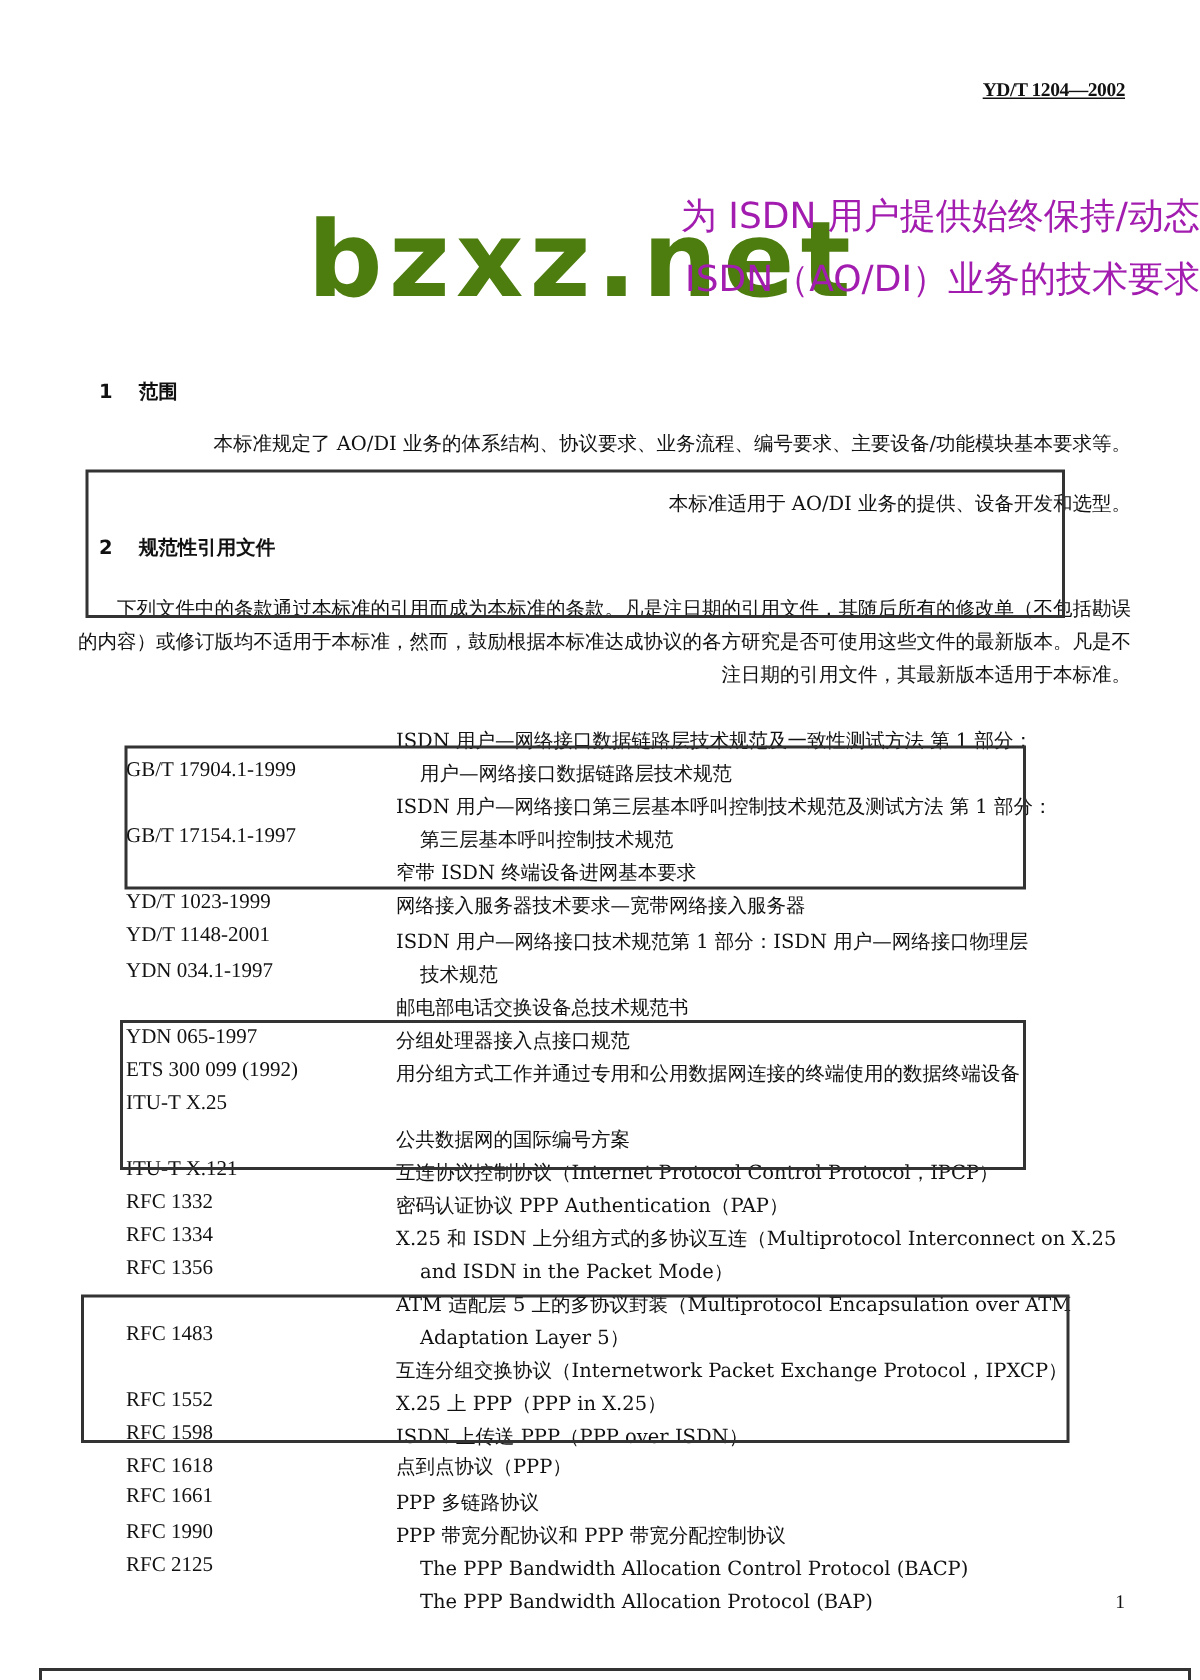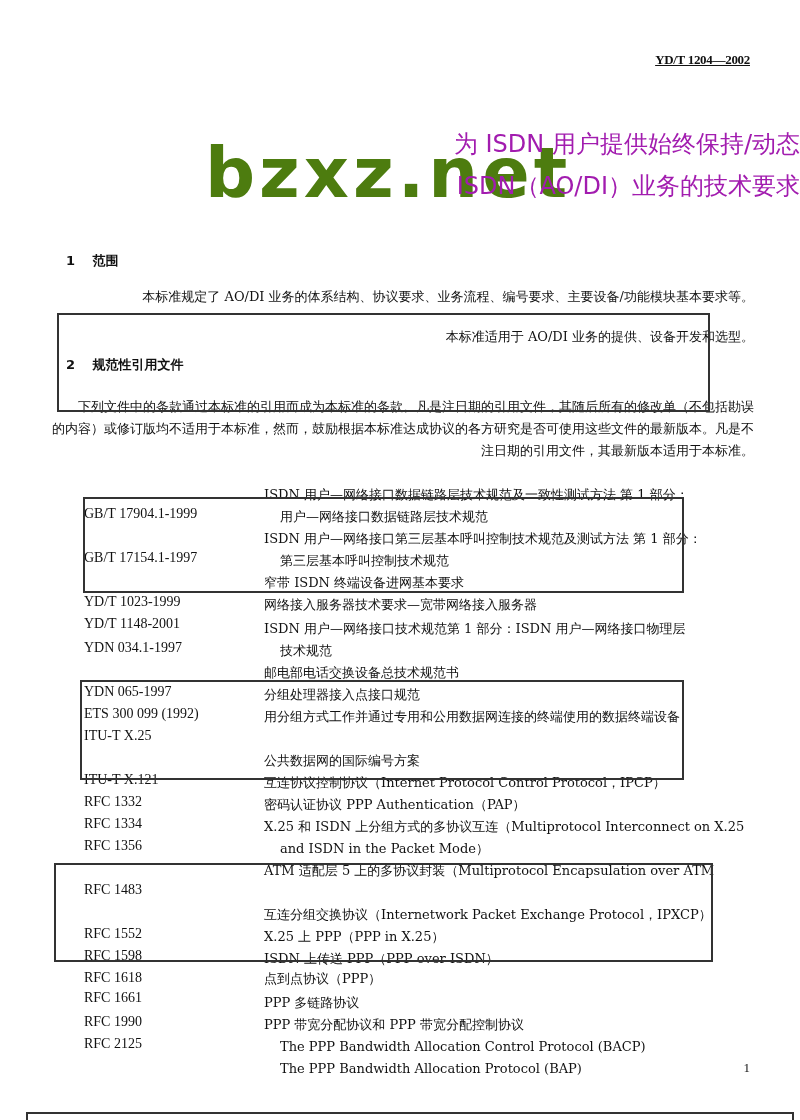--- a/index.html
+++ b/index.html
@@ -122,20 +122,21 @@
   <span class="ref-code">RFC 1356</span>
   <div class="ref-title">
       <div>X.25 和 ISDN 上分组方式的多协议互连（Multiprotocol Interconnect on X.25</div>
       <div class="ref-cont">and ISDN in the Packet Mode）</div>
     </div>
 </div>
 <div class="ref-row" style="top:838px;">
   <span class="ref-code">RFC 1483</span>
   <div class="ref-title">
       <div>ATM 适配层 5 上的多协议封装（Multiprotocol Encapsulation over ATM</div>
+      <div class="ref-cont">Adaptation Layer 5）</div>
     </div>
 </div>
 <div class="ref-row" style="top:882px;">
   <span class="ref-code">RFC 1552</span>
   <div class="ref-title">
       <div>互连分组交换协议（Internetwork Packet Exchange Protocol，IPXCP）</div>
     </div>
 </div>
 <div class="ref-row" style="top:904px;">
   <span class="ref-code">RFC 1598</span>

